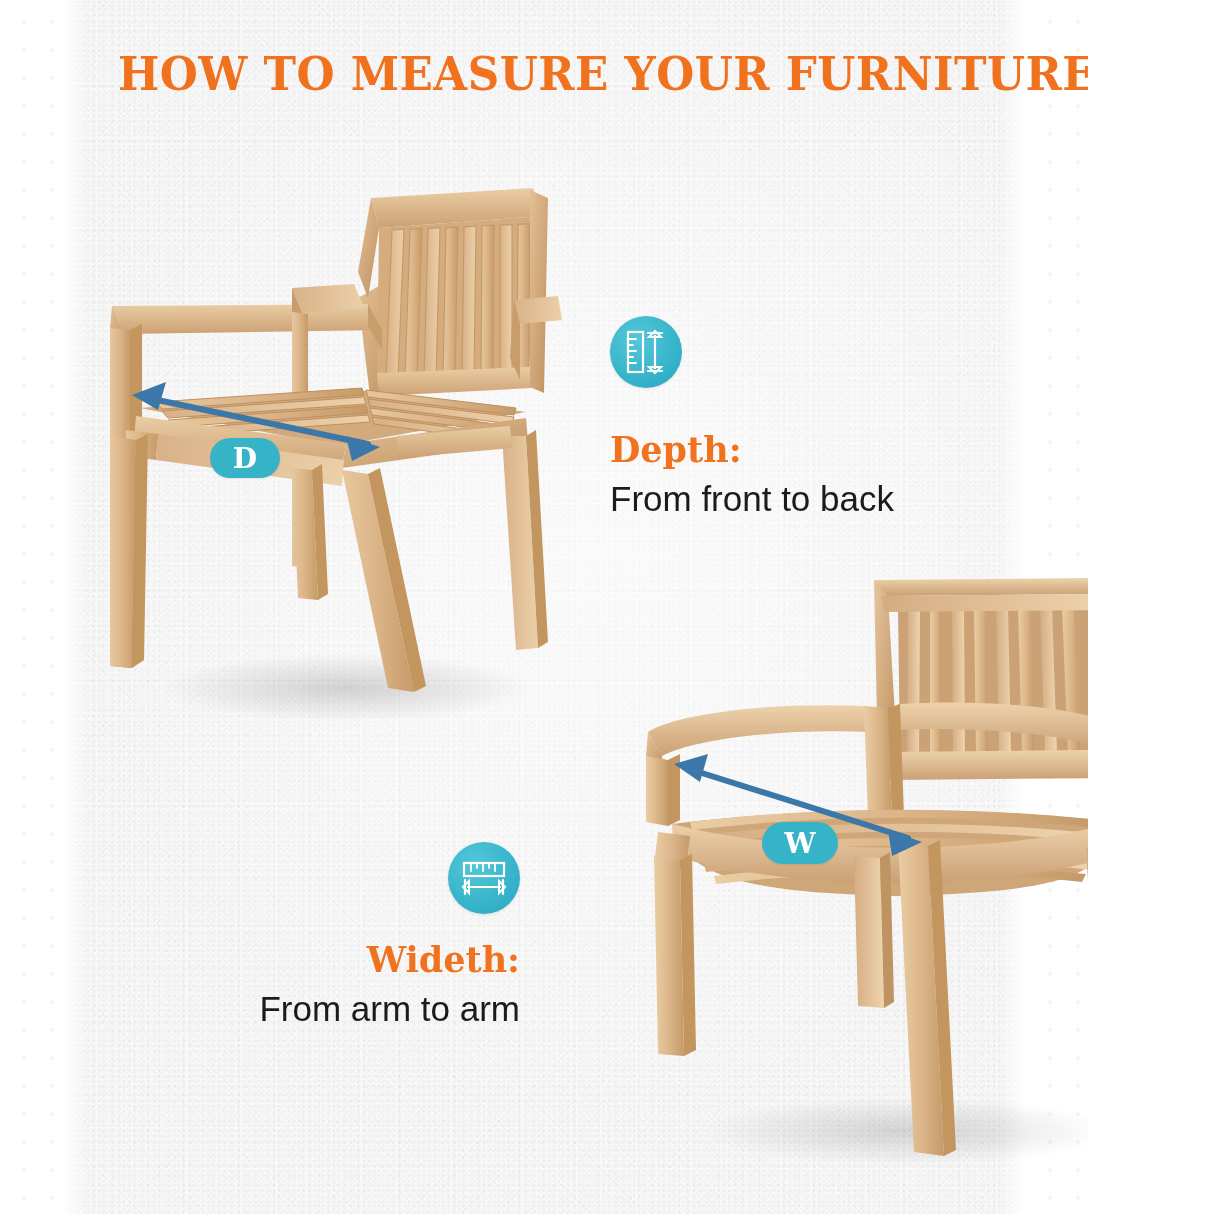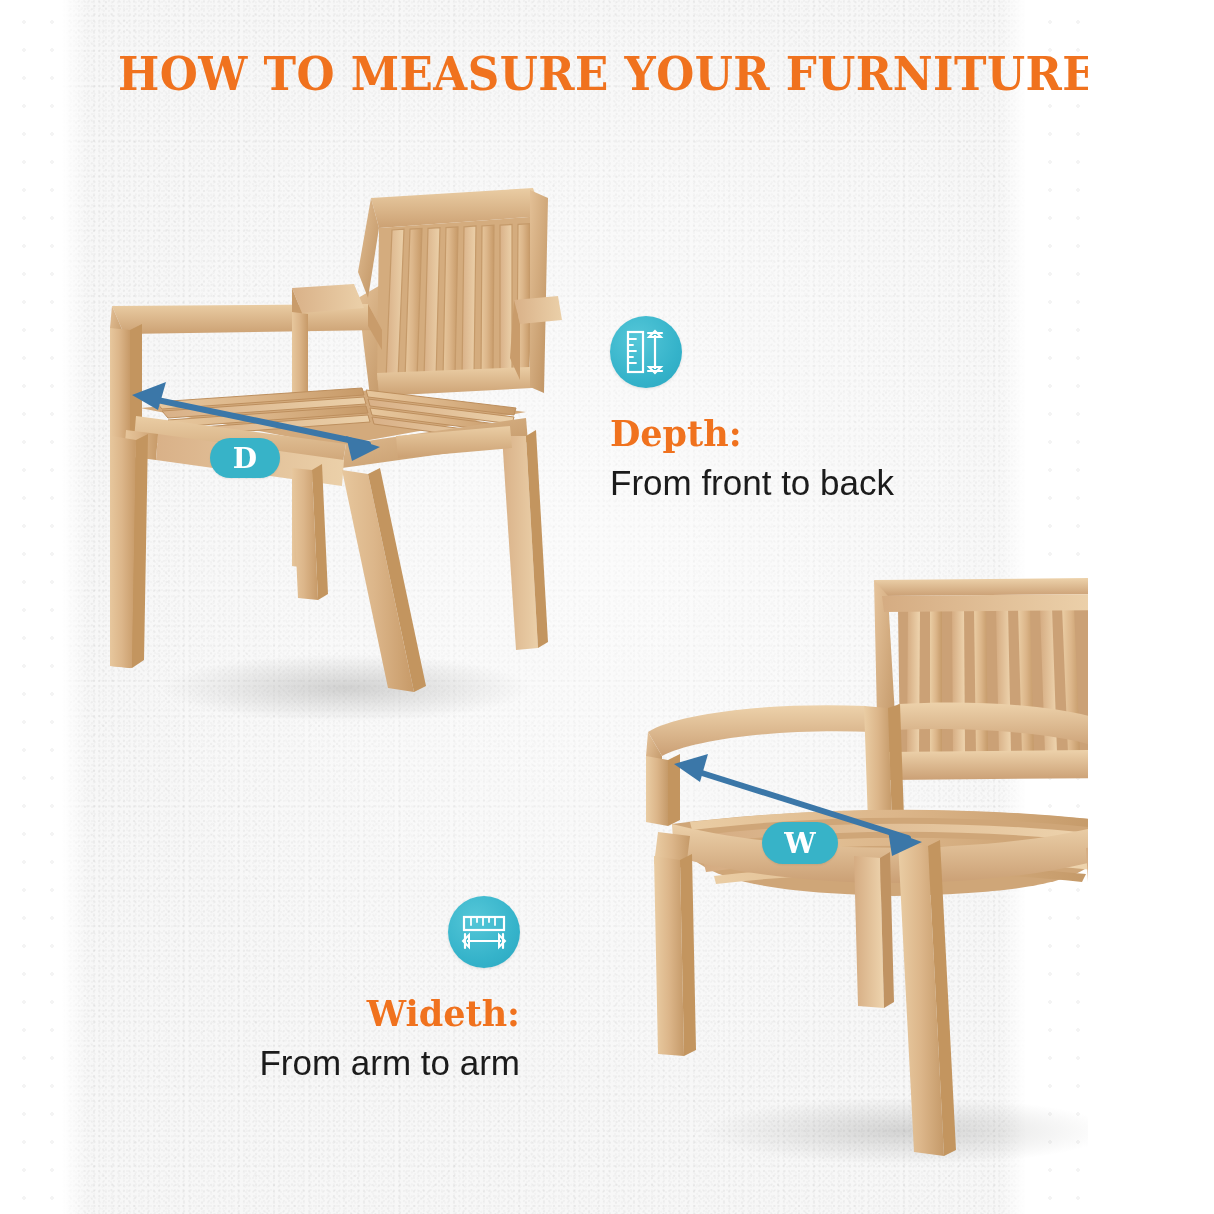--- a/index.html
+++ b/index.html
@@ -82,23 +82,23 @@
     line-height:1;
   }
   .callout .sub{
     font-family:Liberation Sans, sans-serif;
     font-weight:normal;
     color:#1b1b1b;
     font-size:35px;
     line-height:1.15;
   }
   #depth-callout{left:610px;top:316px;text-align:left;}
-  #depth-callout .lbl{margin-top:28px;}
+  #depth-callout .lbl{margin-top:44px;}
   #depth-callout .sub{margin-top:12px;}
-  #width-callout{left:190px;top:896px;text-align:right;width:330px;}
+  #width-callout{left:190px;top:842px;text-align:right;width:330px;}
   #width-callout .badge-row{display:flex;justify-content:flex-end;}
   #width-callout .lbl{margin-top:28px;}
   #width-callout .sub{margin-top:12px;white-space:nowrap;}
 
   
   .pill{
     position:absolute;
     background:#37b3c8;
     border-radius:24px;
     display:flex;align-items:center;justify-content:center;

